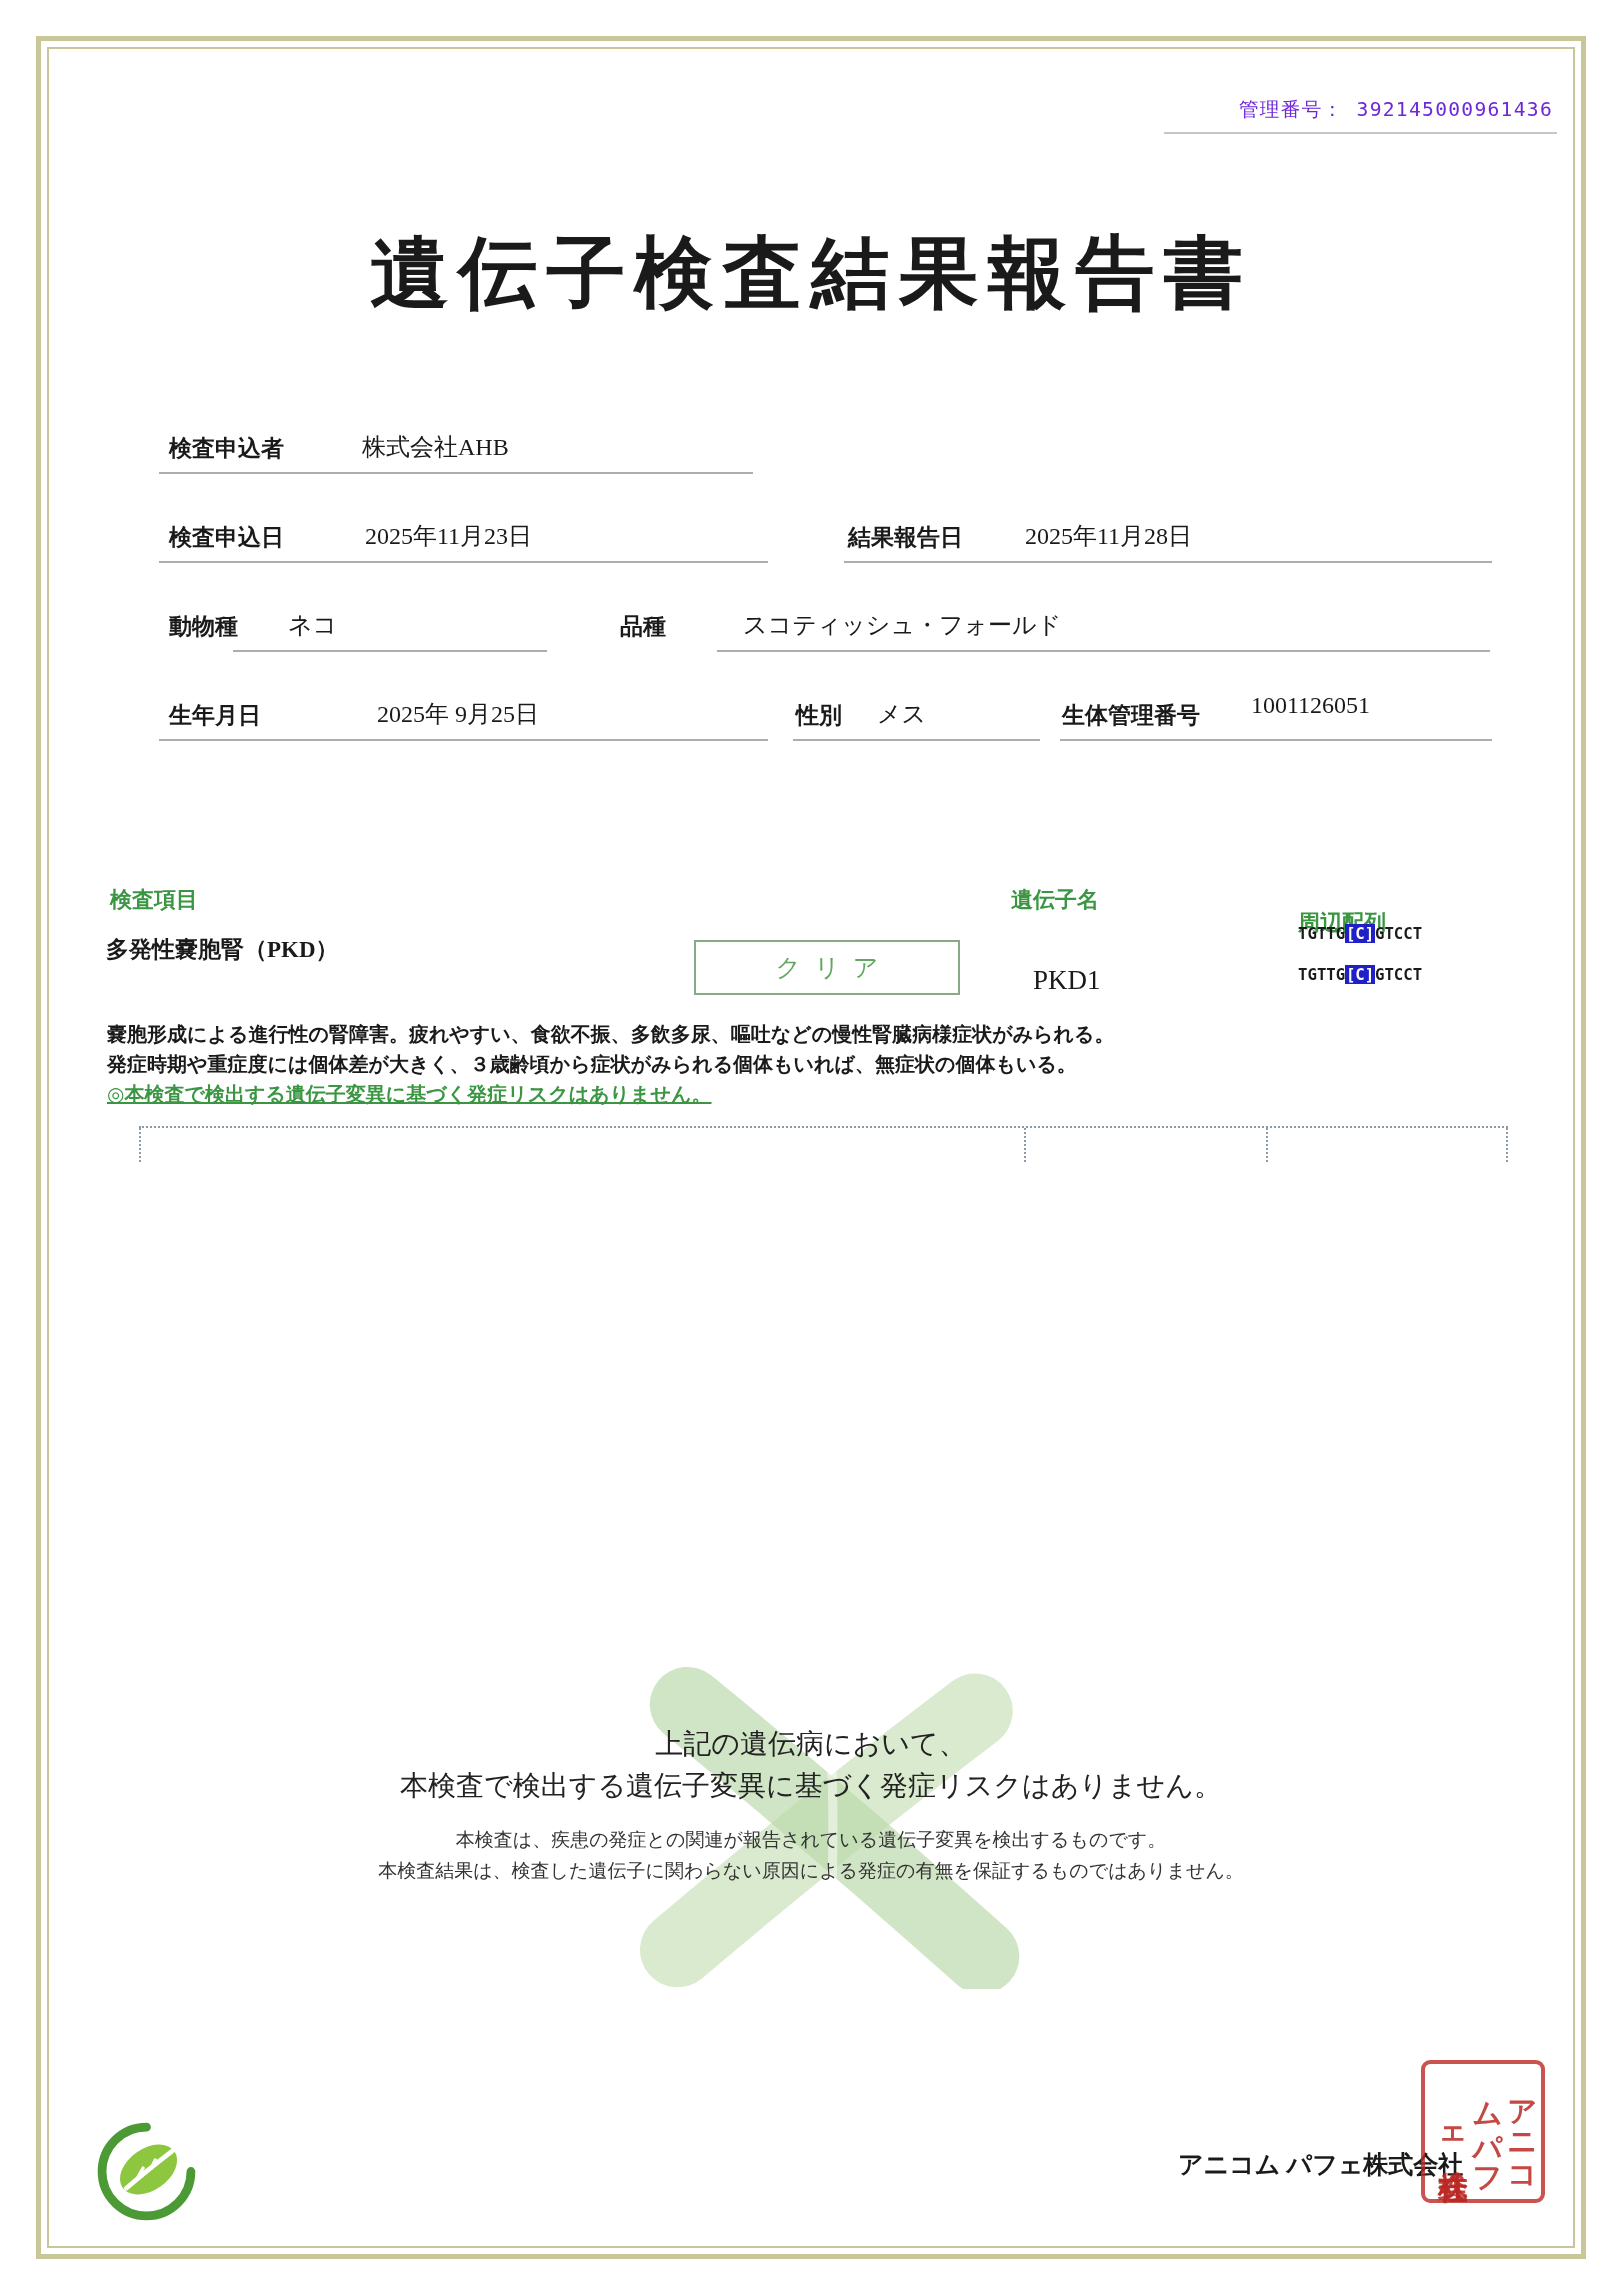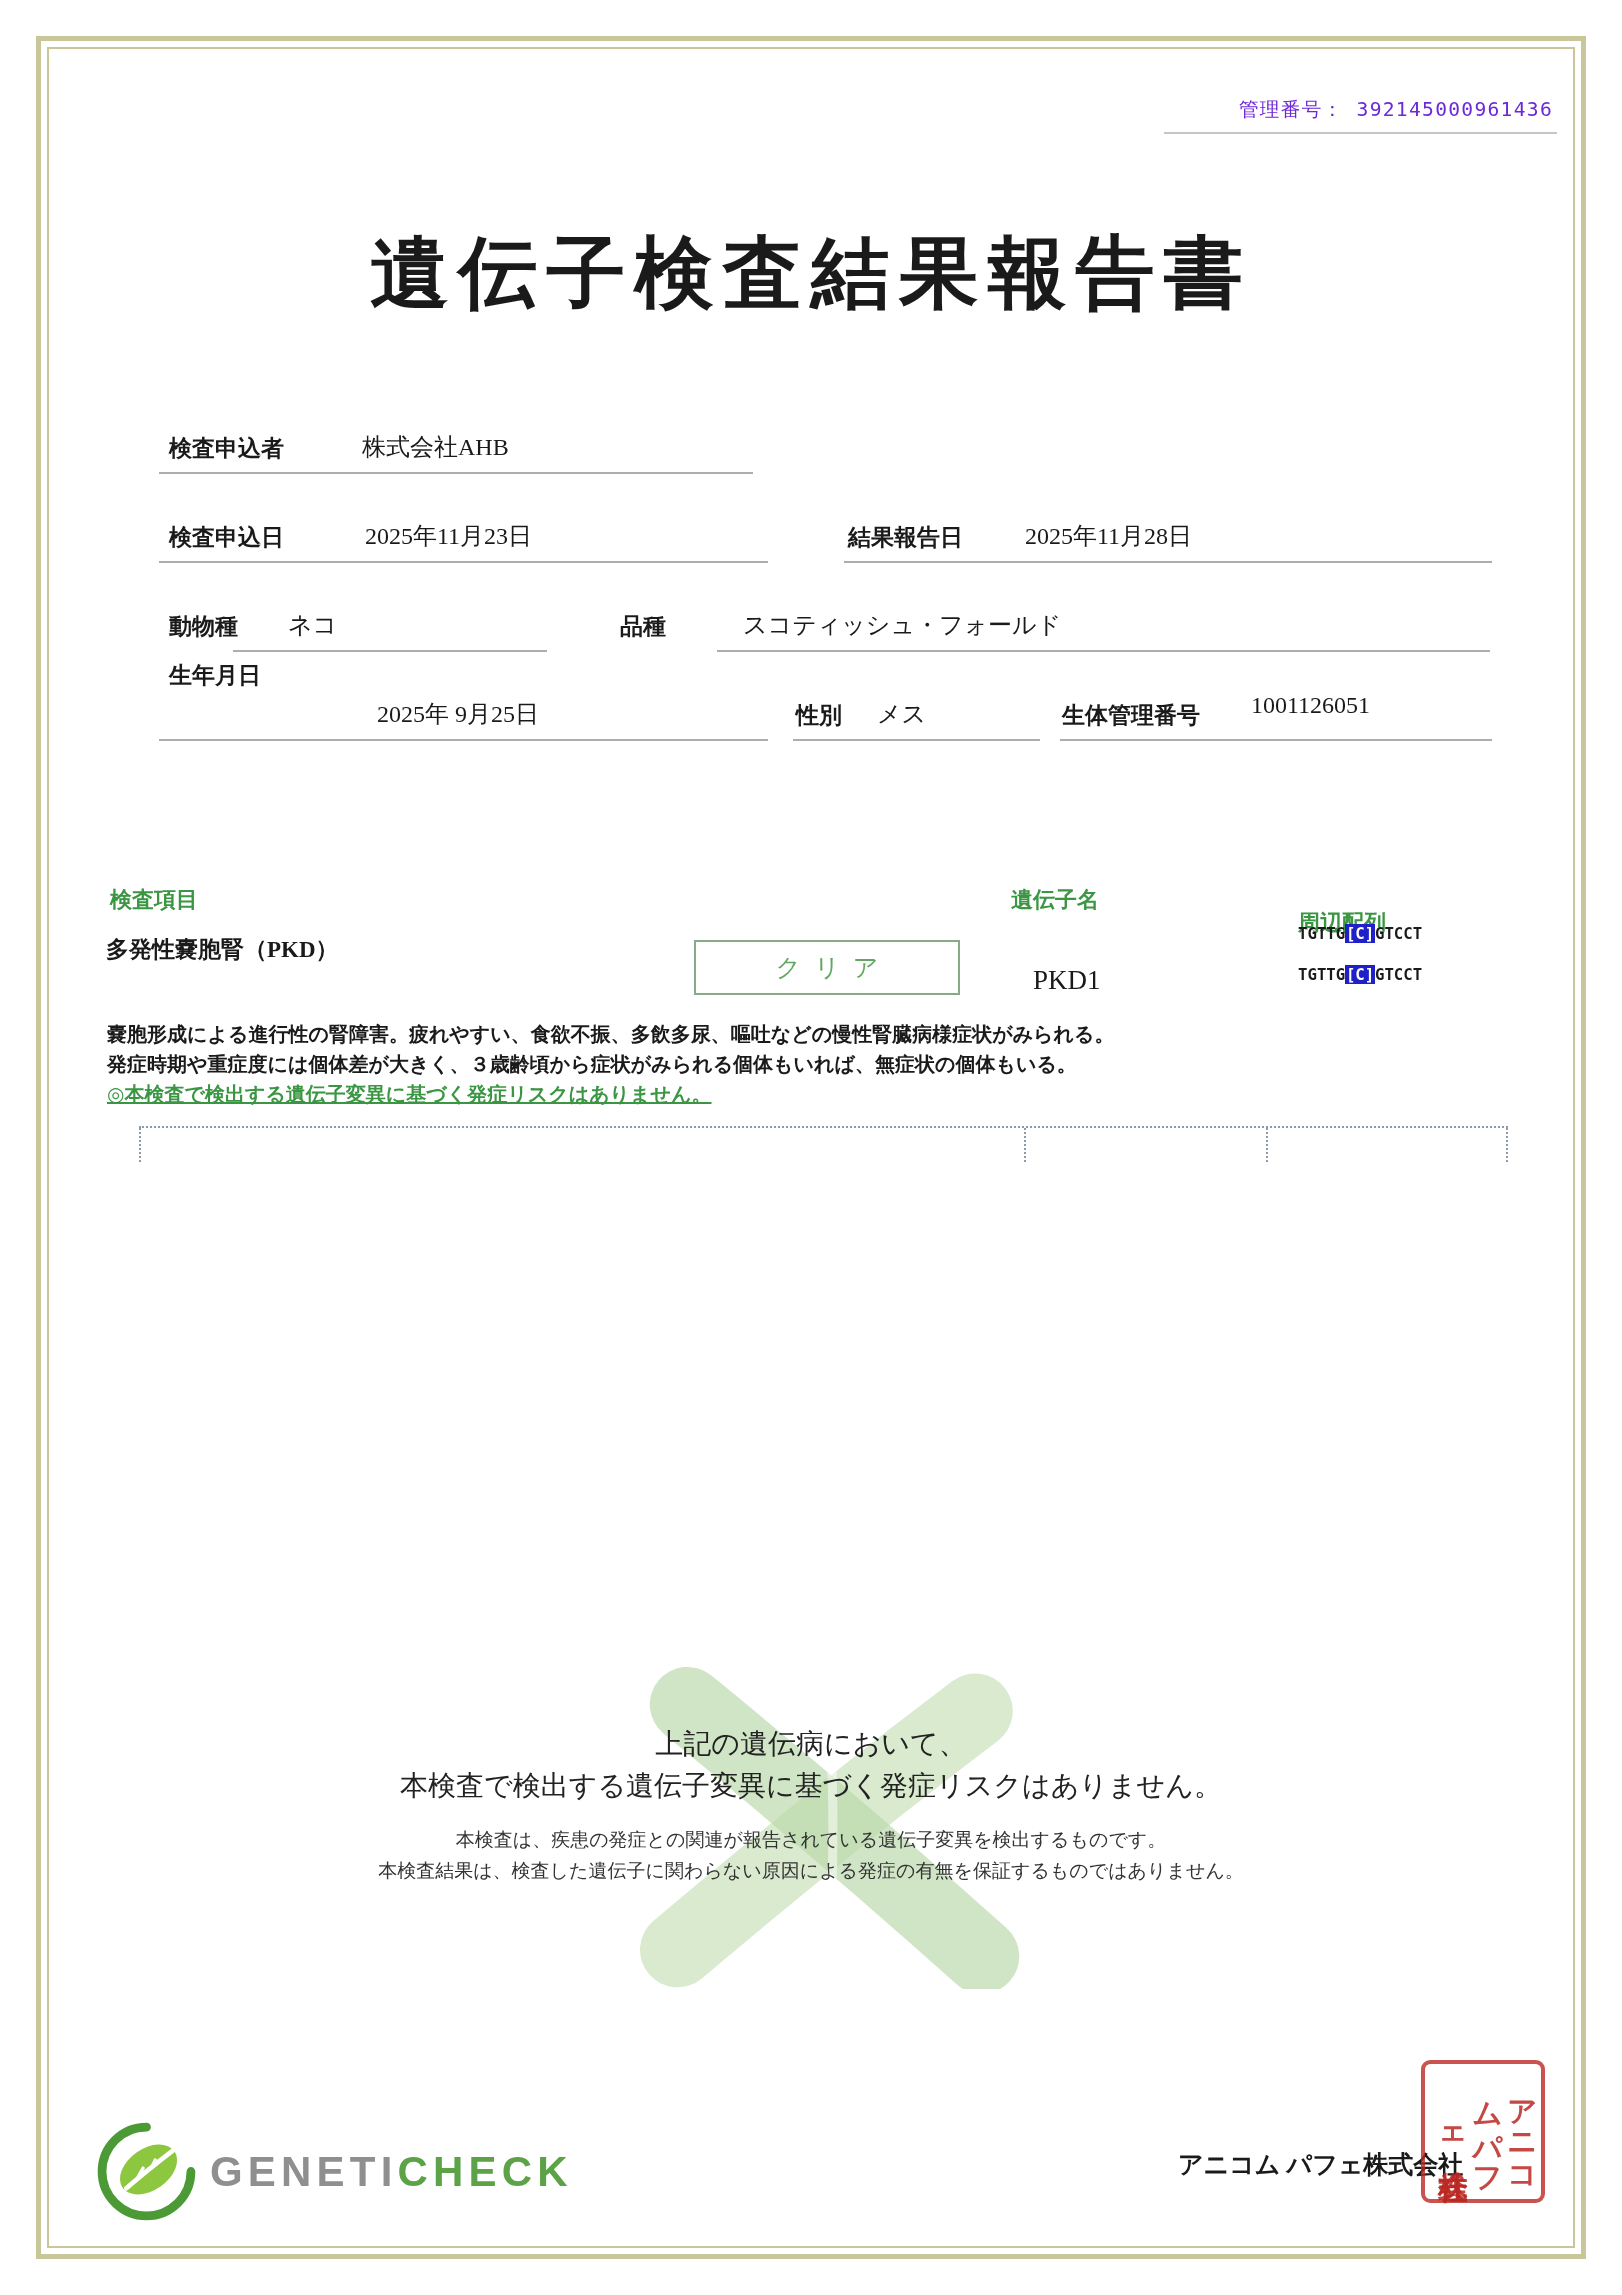--- a/index.html
+++ b/index.html
@@ -133,21 +133,21 @@
 <div class="rule" style="left:844px;top:561px;width:648px;"></div>
 
 <span class="abs flabel" style="left:169px;top:611px;">動物種</span>
 <span class="abs fvalue" style="left:288px;top:609px;">ネコ</span>
 <div class="rule" style="left:233px;top:650px;width:314px;"></div>
 
 <span class="abs flabel" style="left:620px;top:611px;">品種</span>
 <span class="abs fvalue" style="left:743px;top:609px;">スコティッシュ・フォールド</span>
 <div class="rule" style="left:717px;top:650px;width:773px;"></div>
 
-<span class="abs flabel" style="left:169px;top:660px;">生年月日</span>
+<span class="abs flabel" style="left:169px;top:700px;">生年月日</span>
 <span class="abs fvalue" style="left:377px;top:698px;">2025年 9月25日</span>
 <div class="rule" style="left:159px;top:739px;width:609px;"></div>
 
 <span class="abs flabel" style="left:796px;top:700px;">性別</span>
 <span class="abs fvalue" style="left:877px;top:698px;">メス</span>
 <div class="rule" style="left:793px;top:739px;width:247px;"></div>
 
 <span class="abs flabel" style="left:1062px;top:700px;">生体管理番号</span>
 <span class="abs fvalue" style="left:1251px;top:692px;">1001126051</span>
 <div class="rule" style="left:1060px;top:739px;width:432px;"></div>
@@ -191,22 +191,19 @@
 <div class="sum-small" style="top:1827px;">本検査は、疾患の発症との関連が報告されている遺伝子変異を検出するものです。</div>
 <div class="sum-small" style="top:1858px;text-align:center;">本検査結果は、検査した遺伝子に関わらない原因による発症の有無を保証するものではありません。</div>
 
 <div class="logo-row">
   <svg width="101" height="101" viewBox="0 0 150 150">
     <path d="M75,9 A66,66 0 1,0 141,75" fill="none" stroke="#4c9a35" stroke-width="13" stroke-linecap="round"></path>
     <ellipse cx="78" cy="72" rx="47" ry="31" transform="rotate(-35 78 72)" fill="#8dc63f"></ellipse>
     <path d="M45,100 Q75,74 114,44" fill="none" stroke="#ffffff" stroke-width="7" stroke-linecap="round"></path>
     <path d="M62,84 L70,70 M82,70 L88,58" fill="none" stroke="#ffffff" stroke-width="5" stroke-linecap="round"></path>
   </svg>
-  <div class="logo-text">
-    <span class="logo-gray">GENETI</span><span class="logo-green">CHECK</span>
-  </div>
 </div>
 
 <div class="company">アニコム パフェ株式会社</div>
 <div class="seal">
   <span>アニコムパフェ株式会社</span>
 </div>
 
 
 </body></html>

